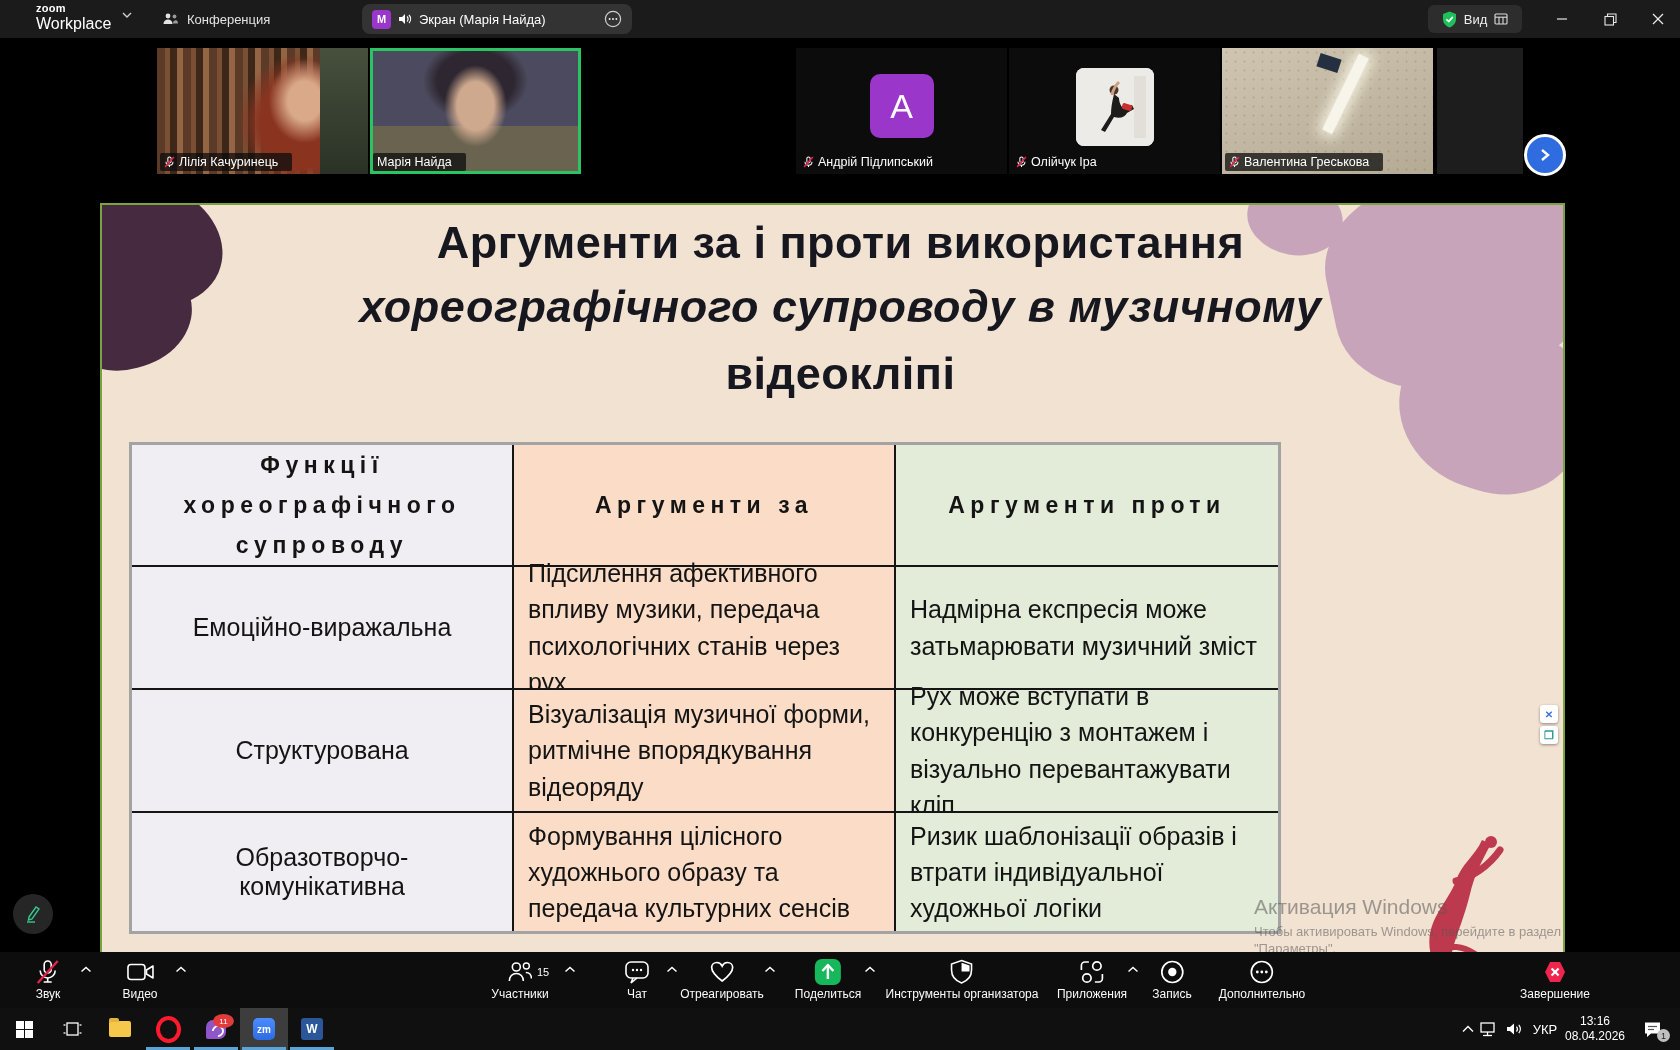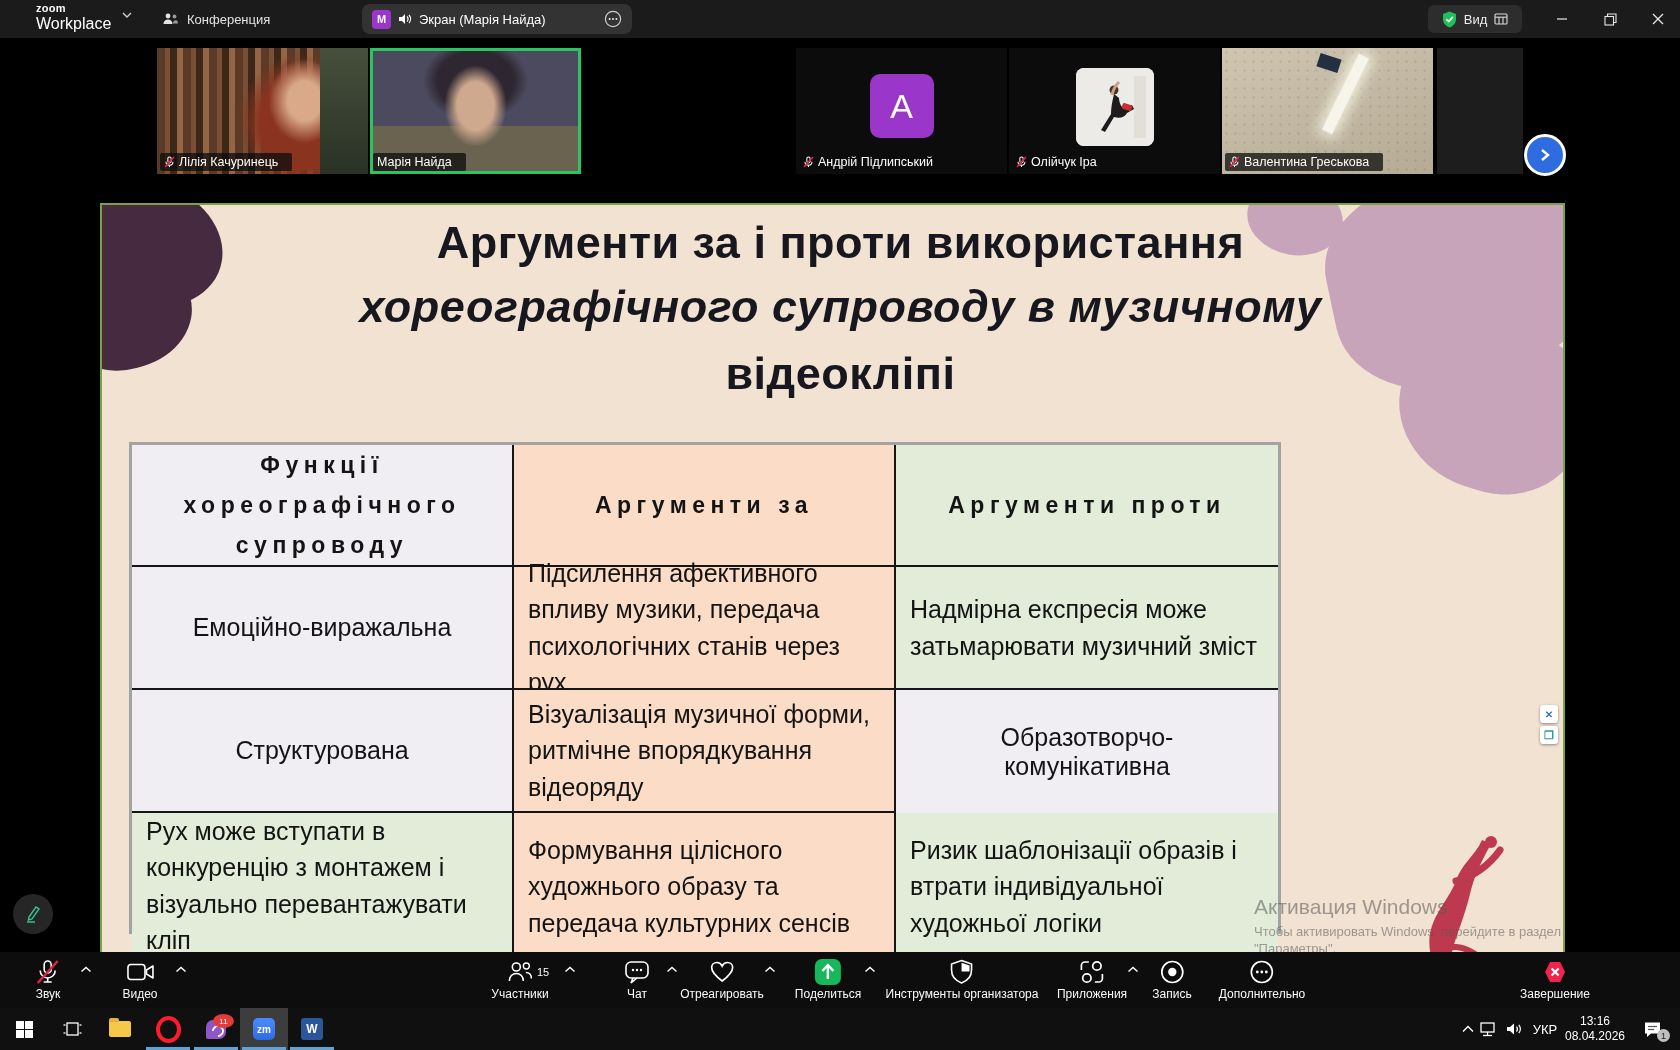--- a/index.html
+++ b/index.html
@@ -301,23 +301,23 @@
       <div class="cell c-func c-head">Функції хореографічного супроводу</div>
       <div class="cell c-pro c-head">Аргументи за</div>
       <div class="cell c-con c-head">Аргументи проти</div>
 
       <div class="cell c-func">Емоційно-виражальна</div>
       <div class="cell c-pro">Підсилення афективного впливу музики, передача психологічних станів через рух</div>
       <div class="cell c-con">Надмірна експресія може затьмарювати музичний зміст</div>
 
       <div class="cell c-func">Структурована</div>
       <div class="cell c-pro">Візуалізація музичної форми, ритмічне впорядкування відеоряду</div>
+      <div class="cell c-con">Рух може вступати в конкуренцію з монтажем і візуально перевантажувати кліп</div>
+
       <div class="cell c-func lastrow">Образотворчо-комунікативна</div>
-
-      <div class="cell c-con">Рух може вступати в конкуренцію з монтажем і візуально перевантажувати кліп</div>
       <div class="cell c-pro lastrow">Формування цілісного художнього образу та передача культурних сенсів</div>
       <div class="cell c-con lastrow">Ризик шаблонізації образів і втрати індивідуальної художньої логіки</div>
     </div>
 
     <svg id="dancer" width="110" height="122" viewBox="0 0 110 122">
       <path d="M30 122 C22 88 45 72 55 47 C60 30 74 22 81 6 L90 10 C80 28 73 42 69 60 C62 88 56 98 50 122 Z" fill="#bd3a4e"></path>
       <path d="M55 47 C70 44 88 32 99 16" stroke="#bd3a4e" stroke-width="7" fill="none" stroke-linecap="round"></path>
       <circle cx="90" cy="8" r="6" fill="#bd3a4e"></circle>
       <path d="M34 118 C50 110 62 112 74 120" stroke="#bd3a4e" stroke-width="6" fill="none" stroke-linecap="round"></path>
     </svg>

